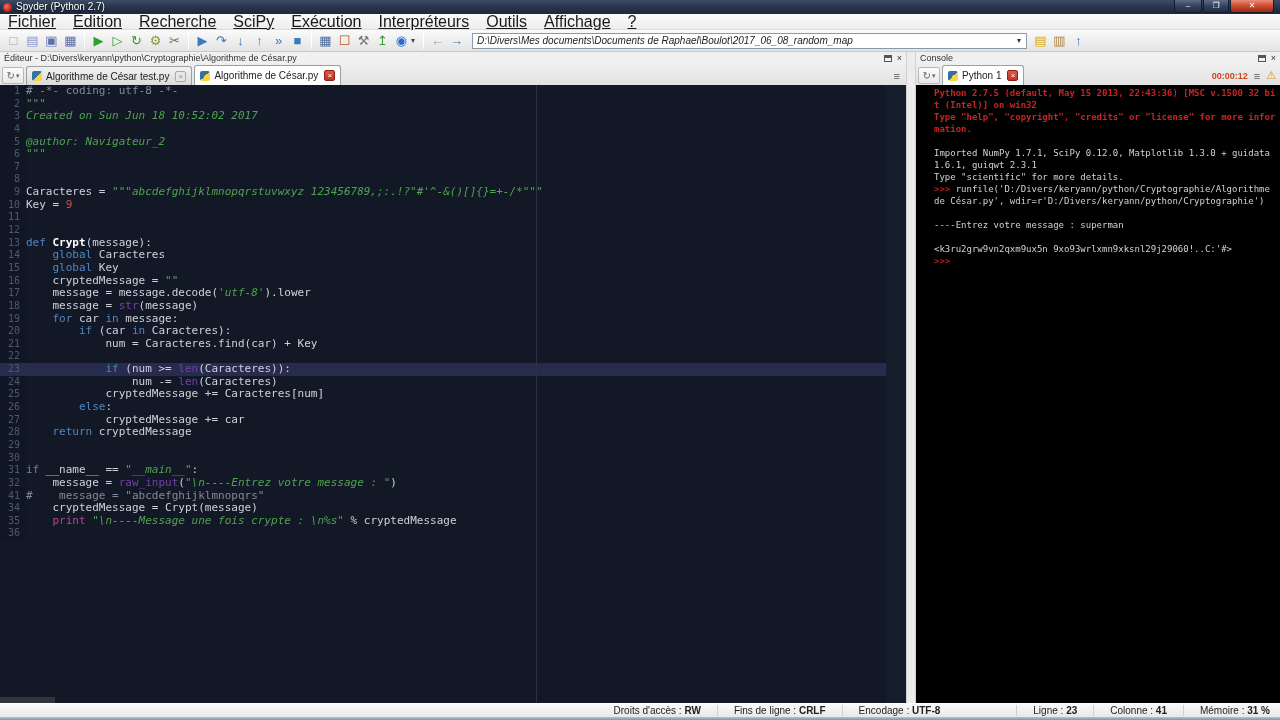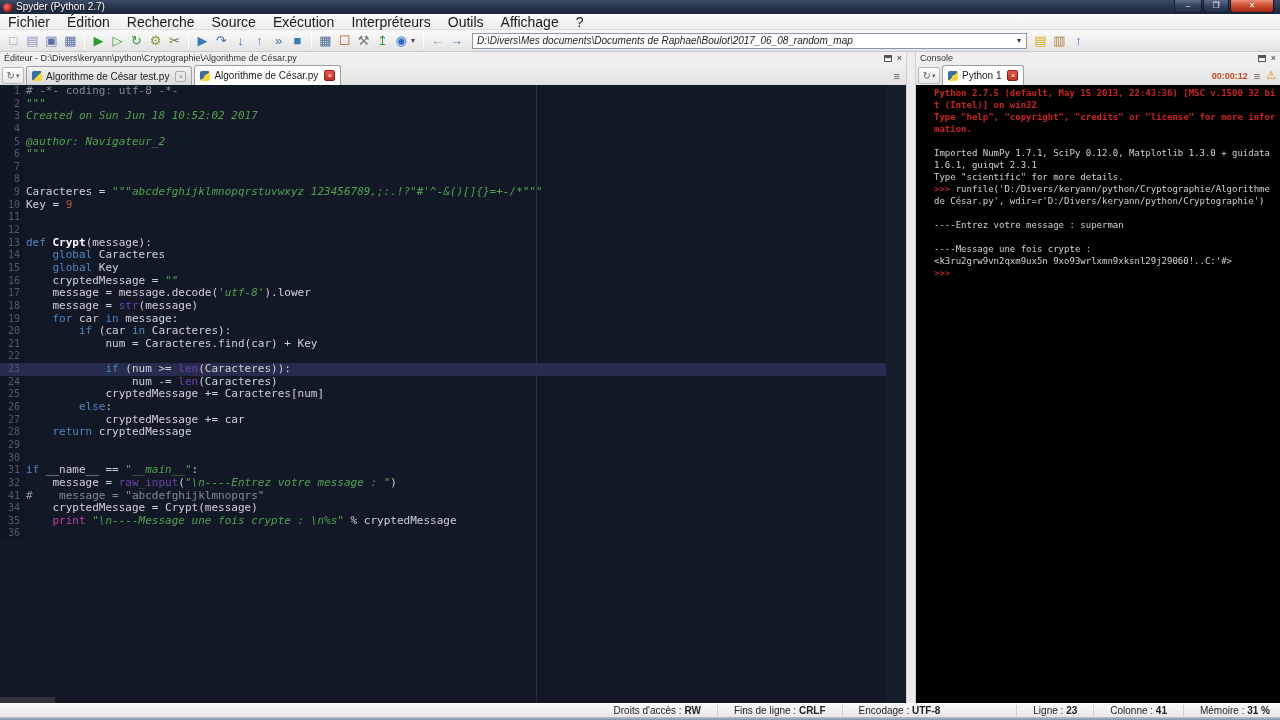--- a/index.html
+++ b/index.html
@@ -19,21 +19,21 @@
     font-size:8px;line-height:11px;text-align:center;
     border-radius:0 0 3px 3px;margin-left:1px;
     background:linear-gradient(180deg,#5d6d88 0%,#33415c 50%,#222e46 100%);}
   .wc.min{width:28px;}.wc.max{width:26px;}
   .wc.close{width:44px;background:linear-gradient(180deg,#e98e7c 0%,#cf4f33 45%,#9e2612 100%);}
 
   
   .menubar{position:absolute;left:0;top:14px;width:1280px;height:16px;
     background:linear-gradient(180deg,#fbfbfb,#ededed);border-bottom:1px solid #dcdcdc;
     display:flex;align-items:center;padding-left:8px;}
-  .menu-item{font-size:14px;color:#1a1a1a;margin-right:17px;cursor:default;}
+  .menu-item{font-size:16px;color:#1a1a1a;margin-right:17px;cursor:default;text-decoration:underline;}
 
   
   .toolbar{position:absolute;left:0;top:30px;width:1280px;height:22px;
     background:linear-gradient(180deg,#fafafa,#e4e4e4);
     border-bottom:1px solid #c9c9c9;display:flex;align-items:center;padding:0 4px;}
   .tbicon{display:inline-block;width:19px;height:18px;font-size:13px;line-height:18px;
     text-align:center;cursor:default;}
   .tb-caret{font-size:8px;color:#444;width:8px;line-height:18px;}
   .tb-sep{width:1px;height:16px;background:#c3c3c3;margin:0 4px;border-right:1px solid #fff;}
   .path-combo{flex:0 0 auto;width:555px;height:16px;margin:0 4px 0 6px;background:#fff;
@@ -126,21 +126,21 @@
       <div class="wc min">–</div>
       <div class="wc max">❐</div>
       <div class="wc close">✕</div>
     </div>
   </div>
 
   <div class="menubar" id="menubar">
       <span class="menu-item">Fichier</span>
       <span class="menu-item">Édition</span>
       <span class="menu-item">Recherche</span>
-      <span class="menu-item">Source</span>
+      <span class="menu-item">SciPy</span>
       <span class="menu-item">Exécution</span>
       <span class="menu-item">Interpréteurs</span>
       <span class="menu-item">Outils</span>
       <span class="menu-item">Affichage</span>
       <span class="menu-item">?</span>
     </div>
 
   <div class="toolbar">
     <div id="tb-icons" style="display:flex;align-items:center;">
         <span class="tbicon" style="color: rgb(154, 160, 168);">□</span>
@@ -279,21 +279,20 @@
       <div class="console-output" id="console-output">
           <div class="cline"><span class="cs-err">Python 2.7.5 (default, May 15 2013, 22:43:36) [MSC v.1500 32 bit (Intel)] on win32</span></div>
           <div class="cline"><span class="cs-err">Type "help", "copyright", "credits" or "license" for more information.</span></div>
           <div class="cline"></div>
           <div class="cline"><span class="cs-out">Imported NumPy 1.7.1, SciPy 0.12.0, Matplotlib 1.3.0 + guidata 1.6.1, guiqwt 2.3.1</span></div>
           <div class="cline"><span class="cs-out">Type "scientific" for more details.</span></div>
           <div class="cline"><span class="cs-prompt">&gt;&gt;&gt; </span><span class="cs-out">runfile('D:/Divers/keryann/python/Cryptographie/Algorithme de César.py', wdir=r'D:/Divers/keryann/python/Cryptographie')</span></div>
           <div class="cline"></div>
           <div class="cline"><span class="cs-out">----Entrez votre message : superman</span></div>
           <div class="cline"></div>
-          <div class="cline"><span class="cs-out">----Message une fois crypte :</span></div>
           <div class="cline"><span class="cs-out">&lt;k3ru2grw9vn2qxm9ux5n 9xo93wrlxmn9xksnl29j29060!..C:'#&gt;</span></div>
           <div class="cline"><span class="cs-prompt">&gt;&gt;&gt;</span></div>
         </div>
     </div>
 
   </div>
 
   <div class="statusbar" id="statusbar">
       <span class="sb-field"><span class="sb-label">Droits d'accès : </span><b class="sb-value">RW</b></span>
       <span class="sb-field"><span class="sb-label">Fins de ligne : </span><b class="sb-value">CRLF</b></span>

